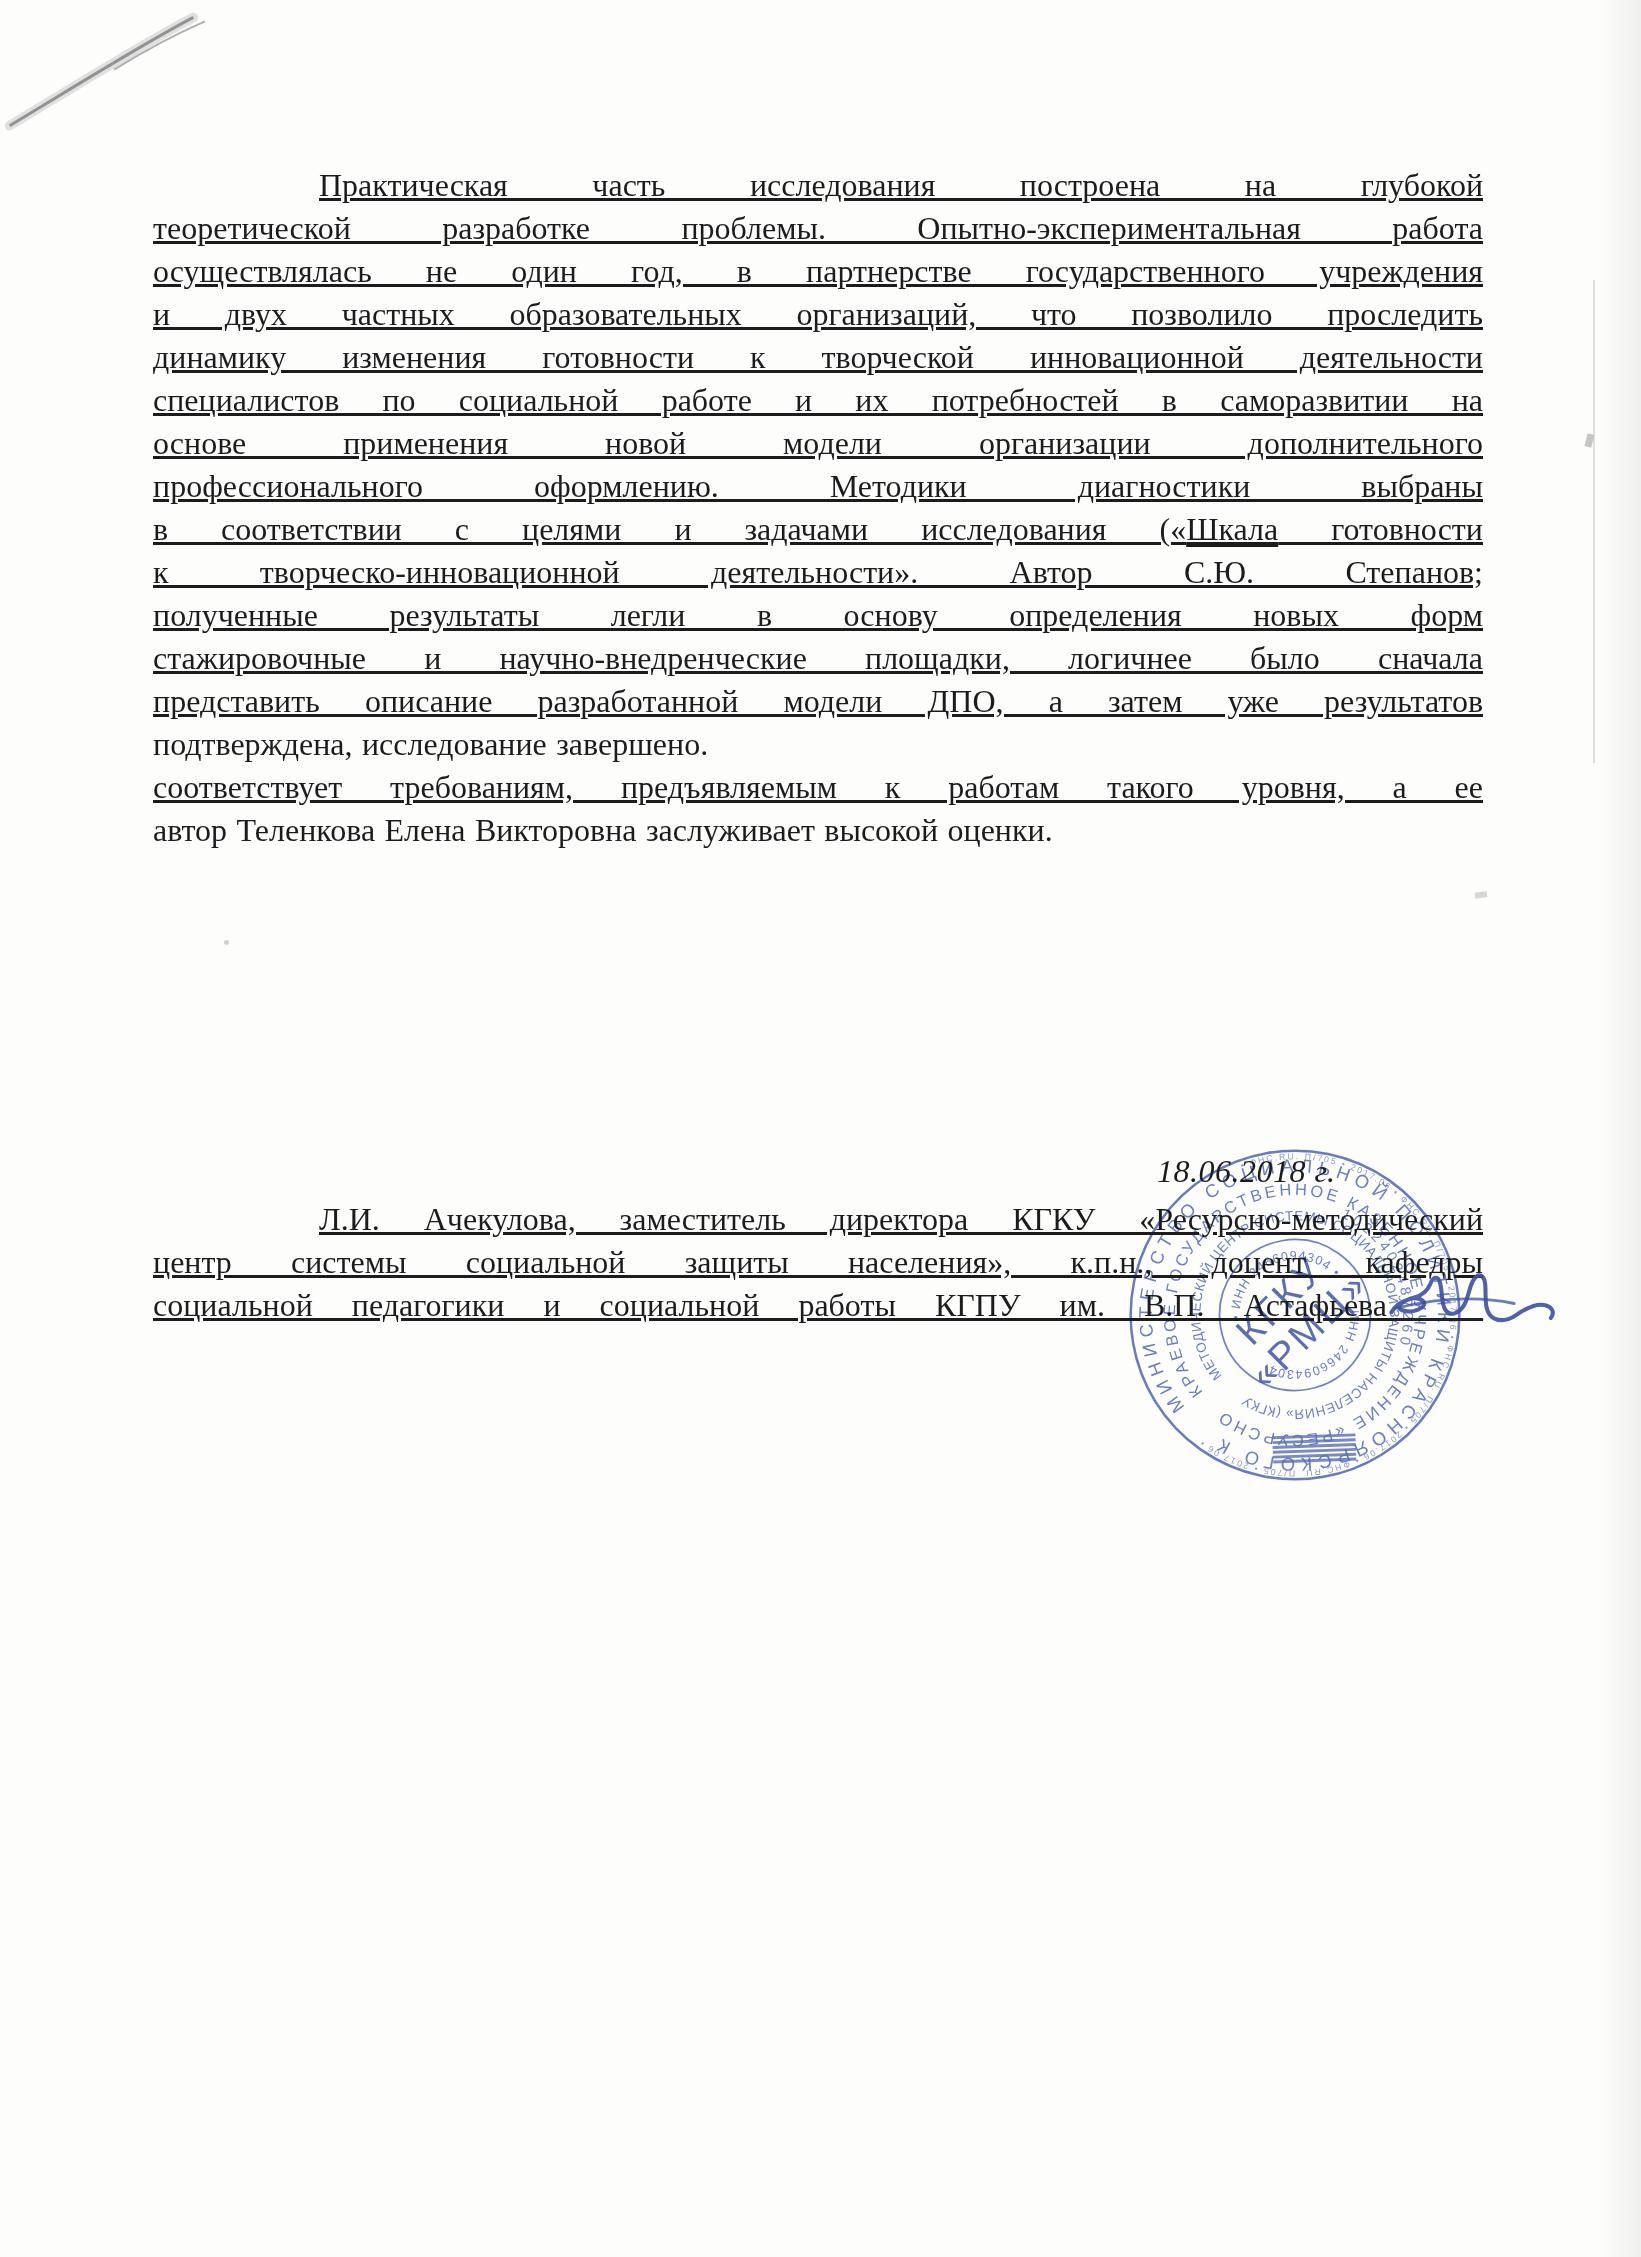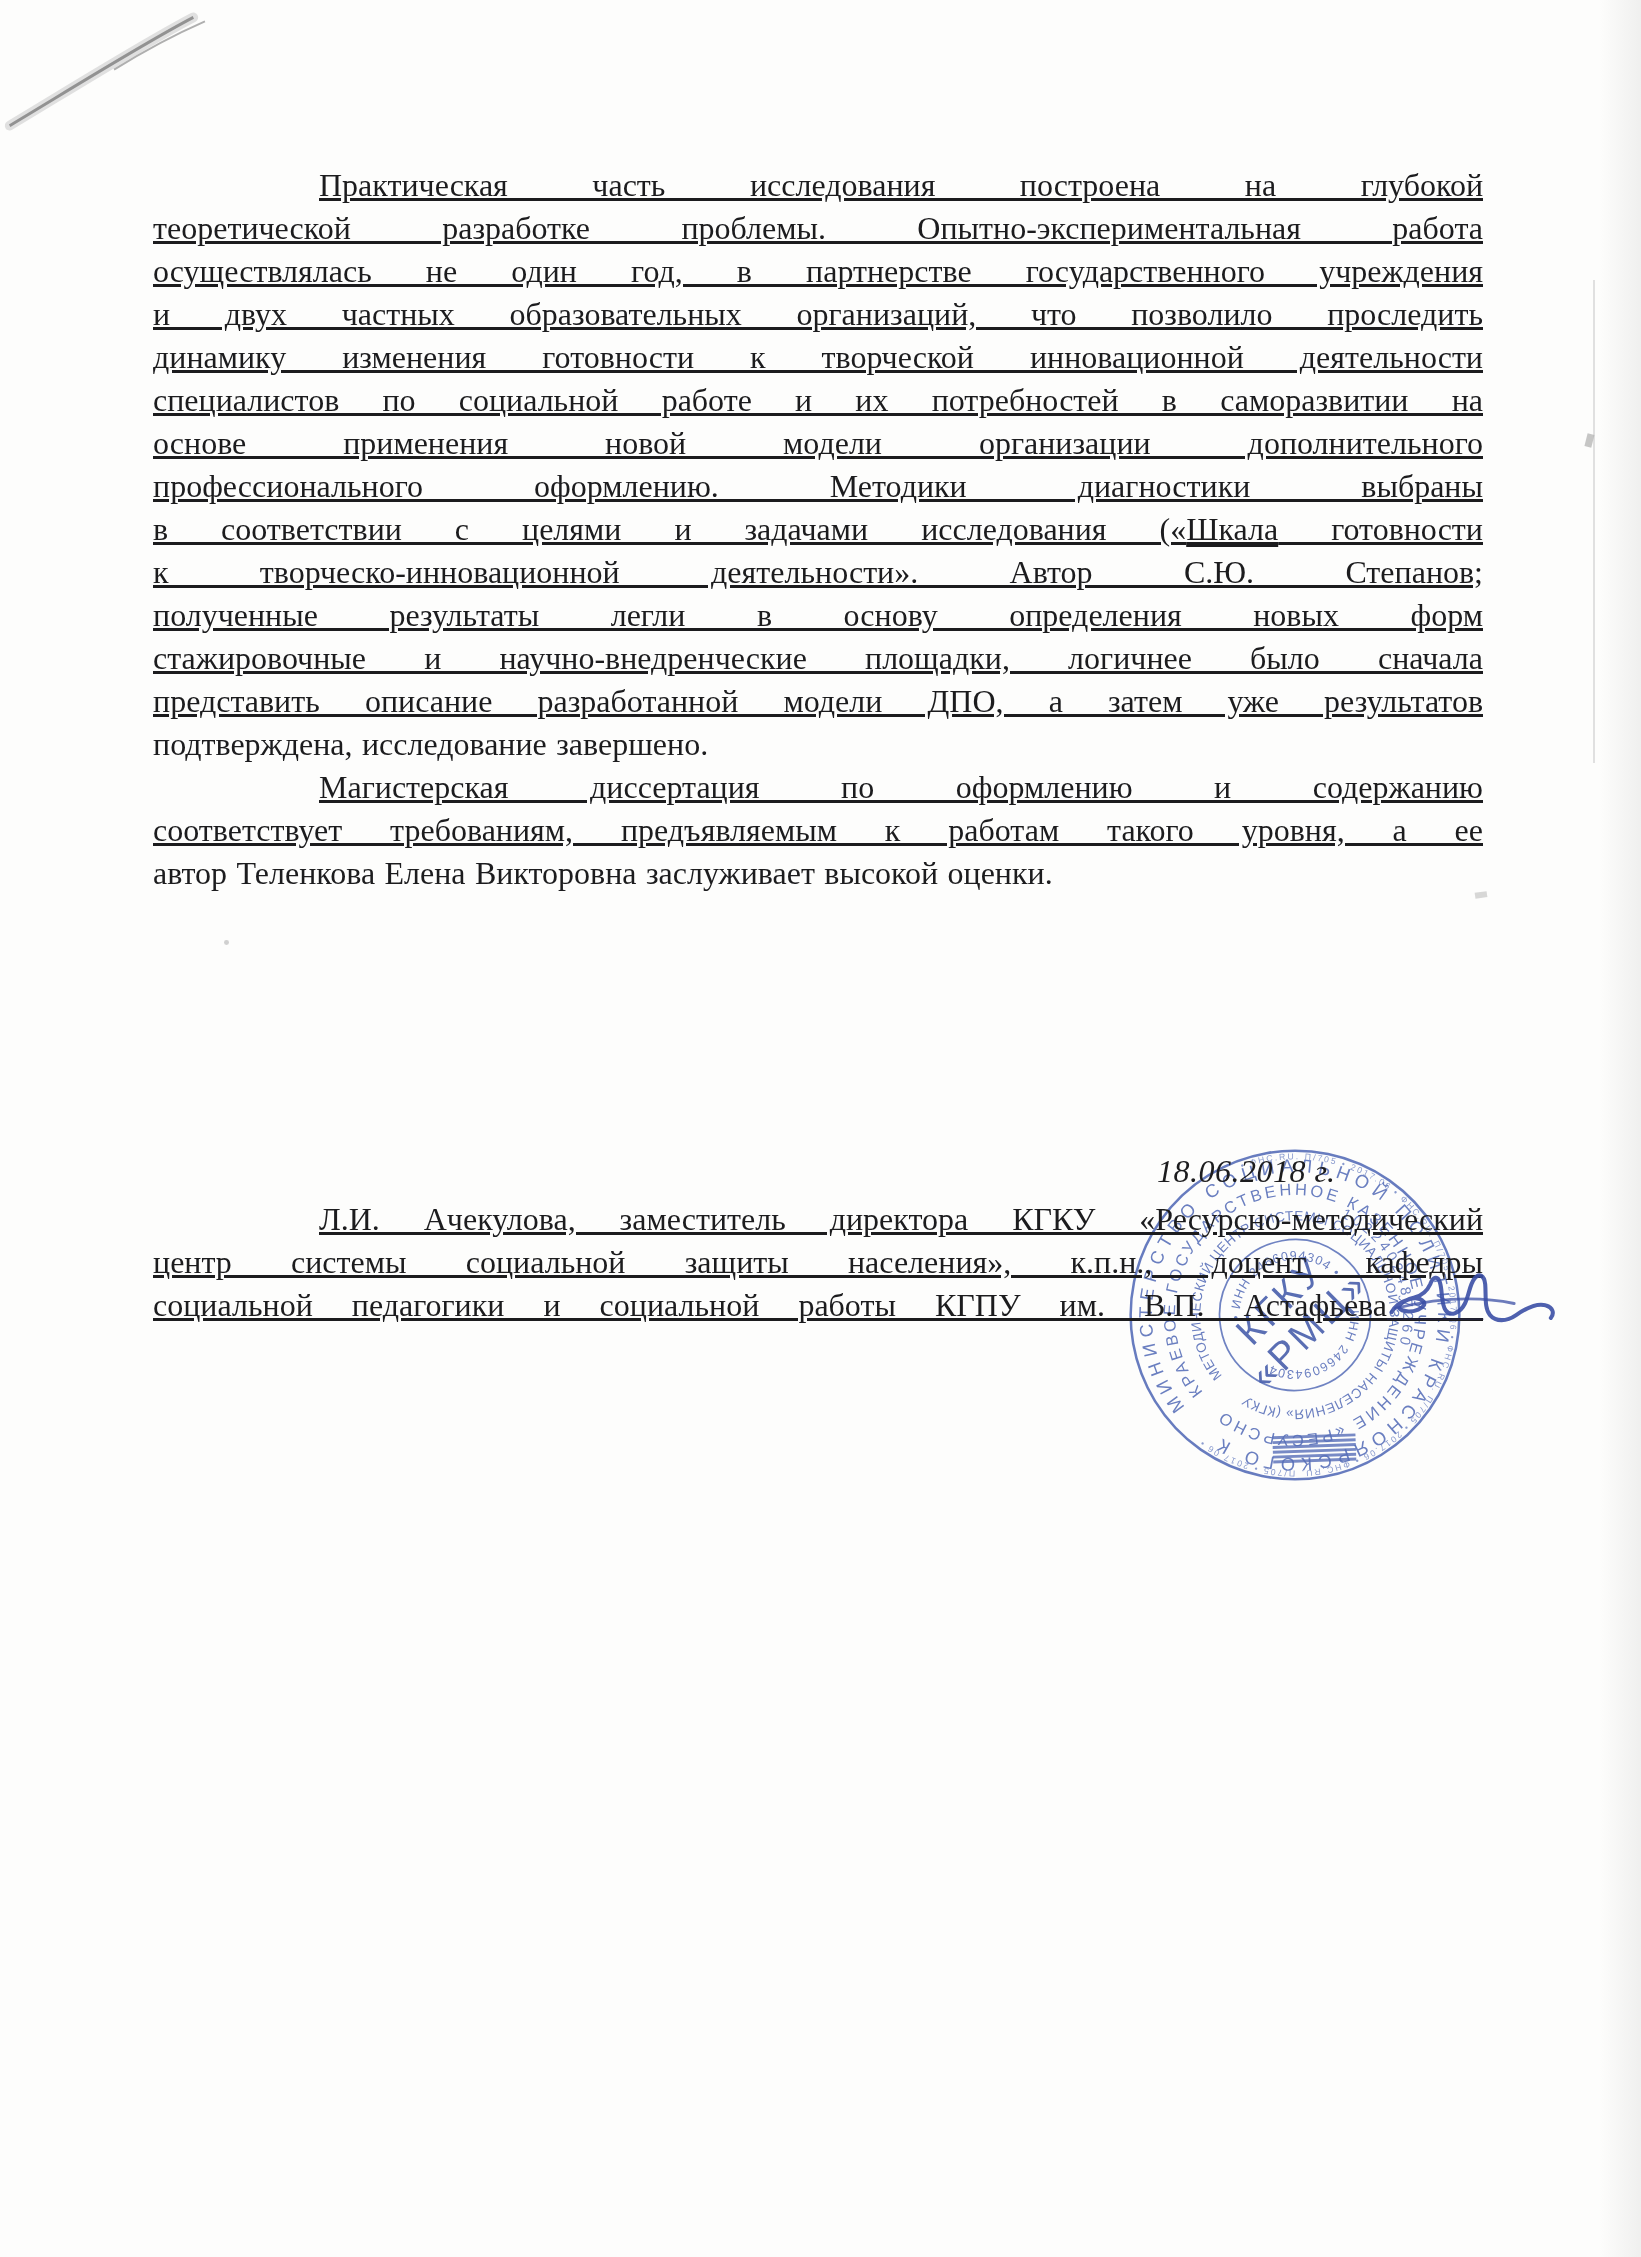--- a/index.html
+++ b/index.html
@@ -90,21 +90,20 @@
     <div class="ln j">динамику изменения готовности к творческой инновационной деятельности</div>
     <div class="ln j">специалистов по социальной работе и их потребностей в саморазвитии на</div>
     <div class="ln j">основе применения новой модели организации дополнительного</div>
     <div class="ln j">профессионального оформлению. Методики диагностики выбраны</div>
     <div class="ln j"><span>в соответствии с целями и задачами исследования («</span><span class="u">Шкала</span><span> готовности</span></div>
     <div class="ln j">к творческо-инновационной деятельности». Автор С.Ю. Степанов;</div>
     <div class="ln j">полученные результаты легли в основу определения новых форм</div>
     <div class="ln j">стажировочные и научно-внедренческие площадки, логичнее было сначала</div>
     <div class="ln j">представить описание разработанной модели ДПО, а затем уже результатов</div>
     <div class="ln">подтверждена, исследование завершено.</div>
-    <div class="ln j ind">Магистерская диссертация по оформлению и содержанию</div>
     <div class="ln j">соответствует требованиям, предъявляемым к работам такого уровня, а ее</div>
     <div class="ln">автор Теленкова Елена Викторовна заслуживает высокой оценки.</div>
   </div>
 
   <div class="date">18.06.2018 г.</div>
 
   <div class="sigblock">
     <div class="ln j ind">Л.И. Ачекулова, заместитель директора КГКУ «Ресурсно-методический</div>
     <div class="ln j">центр системы социальной защиты населения», к.п.н., доцент кафедры</div>
     <div class="ln j"><span>социальной педагогики и социальной работы КГПУ им. В.П. Астафьева</span><span class="uscore">______</span></div>

